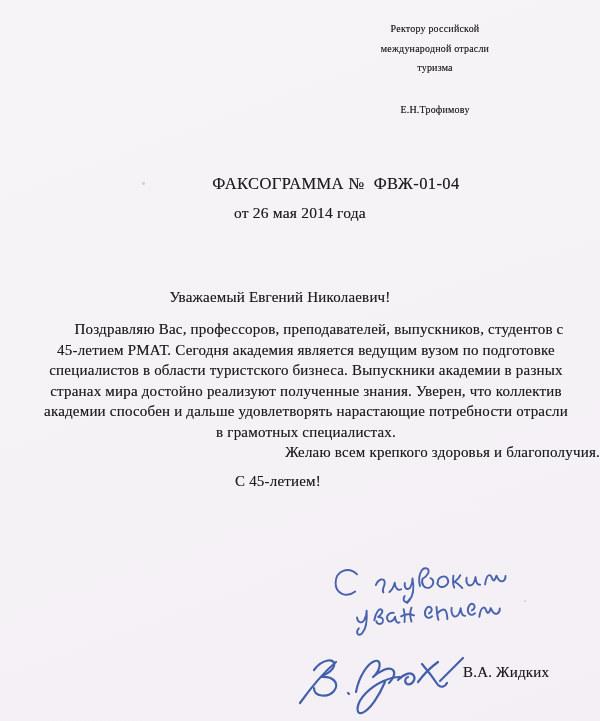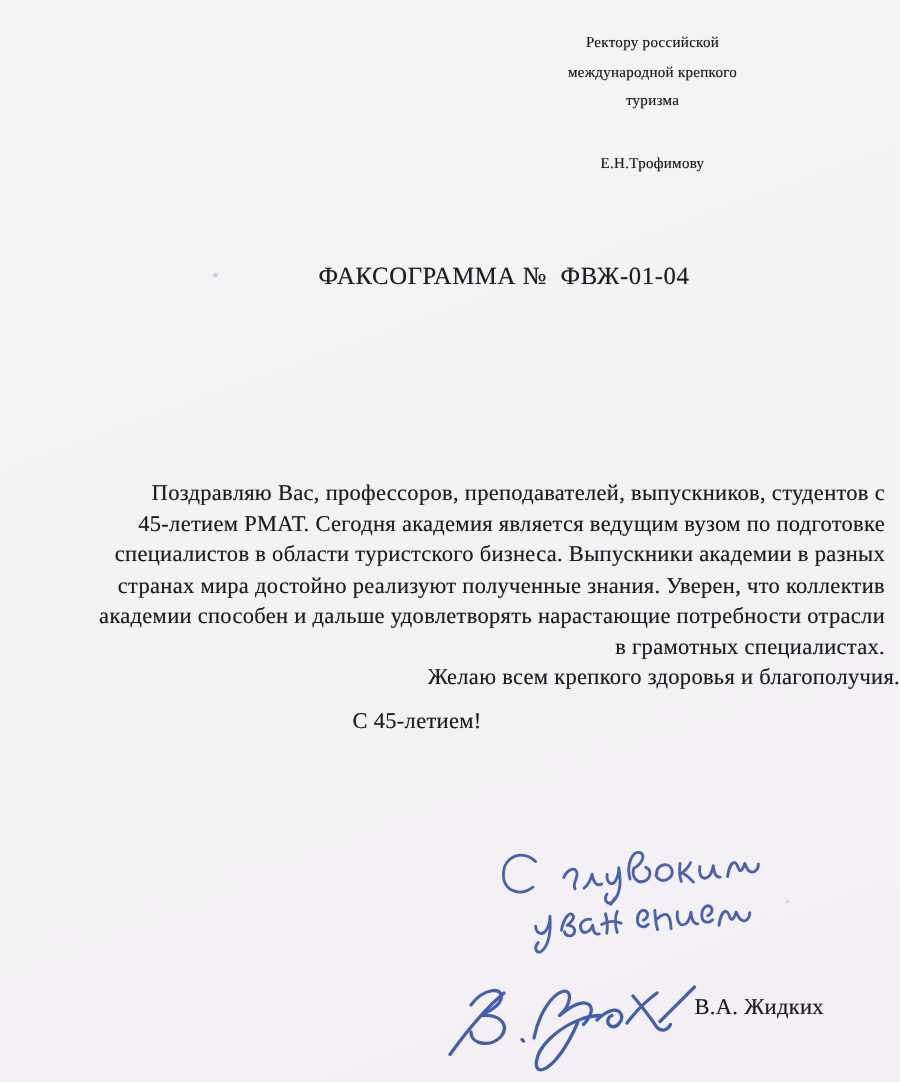--- a/index.html
+++ b/index.html
@@ -25,48 +25,50 @@
   }
   .doc-date{
     left:0;top:204px;width:600px;text-align:center;font-size:15.5px;
   }
   .salutation{
     left:0;top:289px;width:560px;text-align:center;font-size:15px;
   }
   .body-par{
     left:42px;top:319px;width:528px;
     font-size:15px;line-height:20.6px;
-    text-indent:26px;text-align:right;margin-left:20px;
+    text-indent:26px;text-align:center;
   }
   .wish{left:0;top:444px;width:600px;text-align:right;font-size:15px;}
   .anniv{left:0;top:473px;width:556px;text-align:center;font-size:15px;}
   .signer-block{
     left:53px;top:581px;width:300px;
     font-size:15px;line-height:26.8px;
   }
   .typed-name{left:463px;top:664px;font-size:15px;}
   .handwriting{position:absolute;left:290px;top:540px;}
   .speck{position:absolute;border-radius:50%;background:#8a8694;}
   .speck-a{left:142px;top:182px;width:3px;height:3px;opacity:.35;}
   .speck-b{left:524px;top:600px;width:2px;height:2px;opacity:.28;}
 </style>
 </head>
 <body>
 
 <div class="page">
 
   <div class="txt soft addressee">
     <div>Ректору российской</div>
-    <div>международной крепкого</div>
+    <div>международной отрасли</div>
     <div>туризма</div>
     <div class="addressee-name">Е.Н.Трофимову</div>
   </div>
 
   <div class="txt soft doc-title">ФАКСОГРАММА №  ФВЖ-01-04</div>
+  <div class="txt soft doc-date">от 26 мая 2014 года</div>
 
+  <div class="txt soft salutation">Уважаемый Евгений Николаевич!</div>
   <div class="txt soft body-par">Поздравляю Вас, профессоров, преподавателей, выпускников, студентов с 45-летием РМАТ. Сегодня академия является ведущим вузом по подготовке специалистов в области туристского бизнеса. Выпускники академии в разных странах мира достойно реализуют полученные знания. Уверен, что коллектив академии способен и дальше удовлетворять нарастающие потребности отрасли в грамотных специалистах.</div>
   <div class="txt soft wish">Желаю всем крепкого здоровья и благополучия.</div>
   <div class="txt soft anniv">С 45-летием!</div>
 
 
   <div class="txt soft typed-name">В.А. Жидких</div>
 
   <svg class="handwriting" width="310" height="181" viewBox="0 0 310 181" fill="none" stroke="#3a57a8" stroke-linecap="round" stroke-linejoin="round">
 
     <g stroke-width="1.9" opacity="0.92" transform="rotate(-4 130 60)" aria-label="С глубоким уважением">

